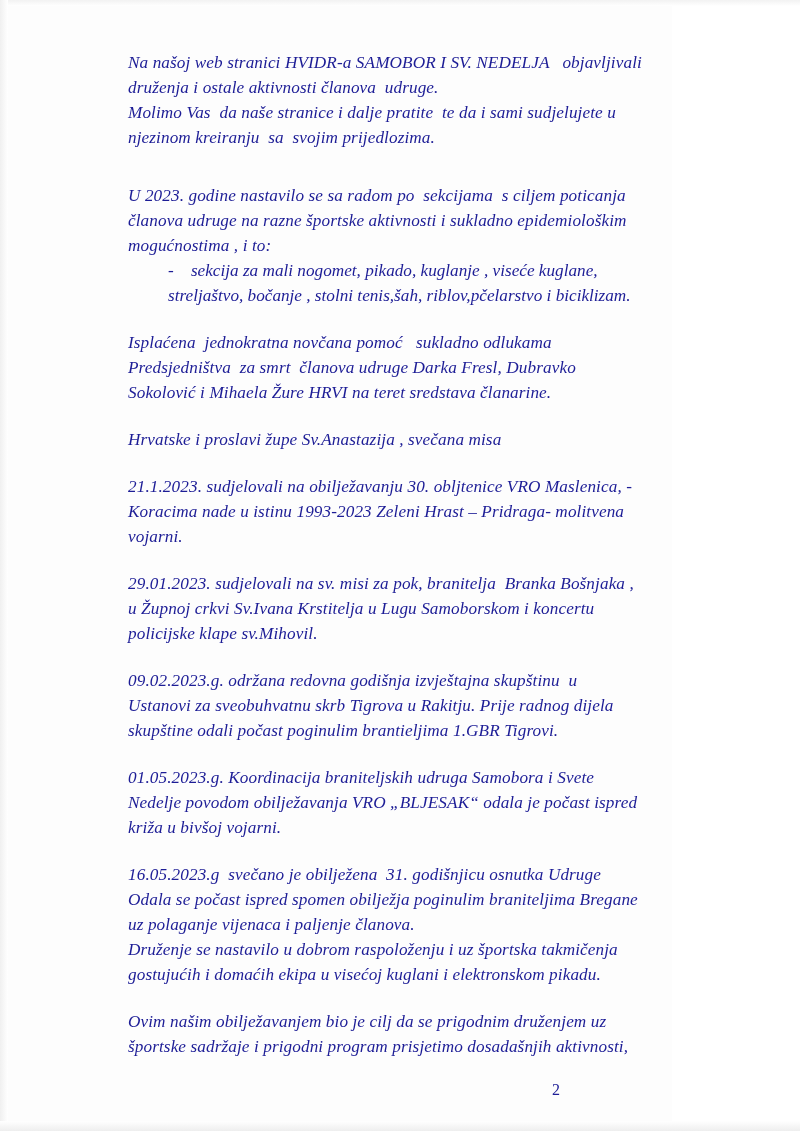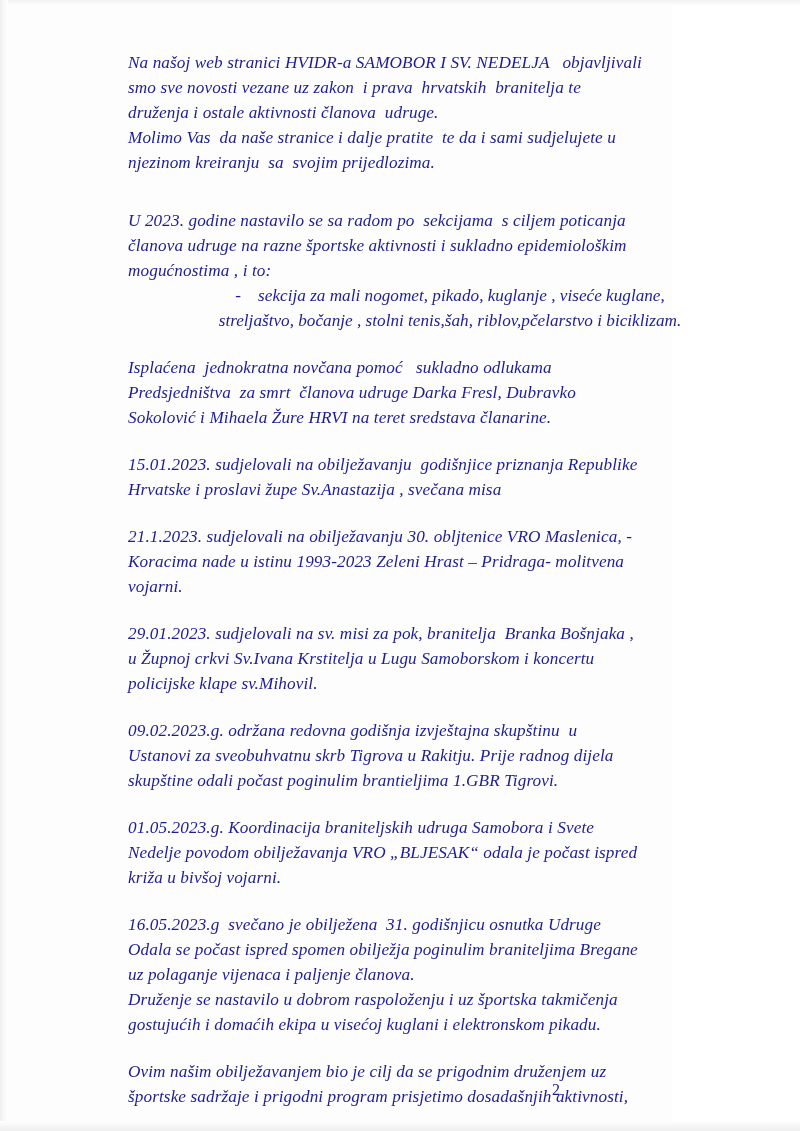--- a/index.html
+++ b/index.html
@@ -35,22 +35,21 @@
     text-align: left;
     letter-spacing: 0.1px;
   }
   .para .ln {
     display: block;
     white-space: pre-wrap;
   }
   .gap-lg { height: 33px; }
   .gap-md { height: 22px; }
   .bullet-block {
-    margin-left: 64px;
-    text-align: center;
+    margin-left: 40px;
   }
   .bullet-line {
     display: block;
     white-space: pre-wrap;
     font-style: italic;
     font-size: 17.2px;
     line-height: 25px;
     color: #1d1d96;
   }
   .bullet-first {
@@ -87,21 +86,20 @@
 
 <div class="page">
   <div class="scan-edge-top"></div>
   <div class="scan-edge-left"></div>
   <div class="scan-edge-bottom"></div>
 
   <div class="content">
 
     <div class="para">
       <span class="ln">Na našoj web stranici HVIDR-a SAMOBOR I SV. NEDELJA   objavljivali</span>
-      <span class="ln">smo sve novosti vezane uz zakon  i prava  hrvatskih  branitelja te</span>
       <span class="ln">druženja i ostale aktivnosti članova  udruge.</span>
       <span class="ln">Molimo Vas  da naše stranice i dalje pratite  te da i sami sudjelujete u</span>
       <span class="ln">njezinom kreiranju  sa  svojim prijedlozima.</span>
     </div>
 
     <div class="gap-lg"></div>
 
     <div class="para">
       <span class="ln">U 2023. godine nastavilo se sa radom po  sekcijama  s ciljem poticanja</span>
       <span class="ln">članova udruge na razne športske aktivnosti i sukladno epidemiološkim</span>
@@ -117,21 +115,20 @@
 
     <div class="para">
       <span class="ln">Isplaćena  jednokratna novčana pomoć   sukladno odlukama</span>
       <span class="ln">Predsjedništva  za smrt  članova udruge Darka Fresl, Dubravko</span>
       <span class="ln">Sokolović i Mihaela Žure HRVI na teret sredstava članarine.</span>
     </div>
 
     <div class="gap-md"></div>
 
     <div class="para">
-      <span class="ln">15.01.2023. sudjelovali na obilježavanju  godišnjice priznanja Republike</span>
       <span class="ln">Hrvatske i proslavi župe Sv.Anastazija , svečana misa</span>
     </div>
 
     <div class="gap-md"></div>
 
     <div class="para">
       <span class="ln">21.1.2023. sudjelovali na obilježavanju 30. obljtenice VRO Maslenica, -</span>
       <span class="ln">Koracima nade u istinu 1993-2023 Zeleni Hrast – Pridraga- molitvena</span>
       <span class="ln">vojarni.</span>
     </div>

